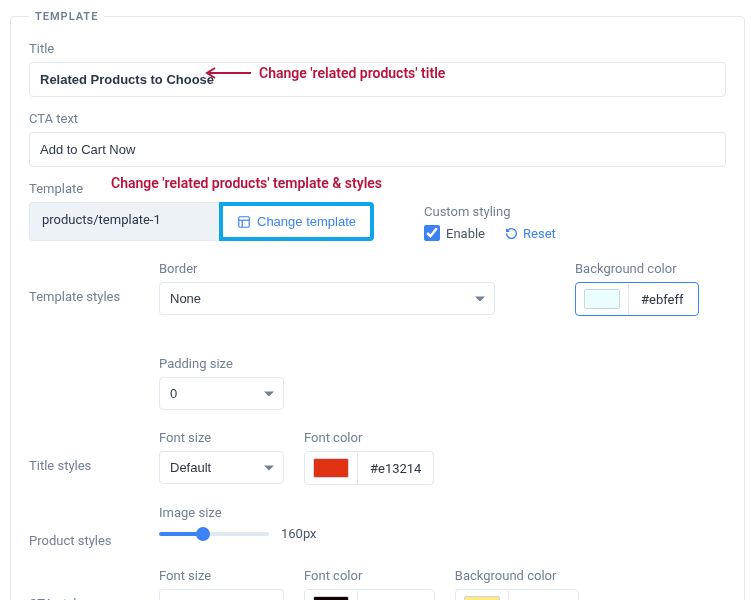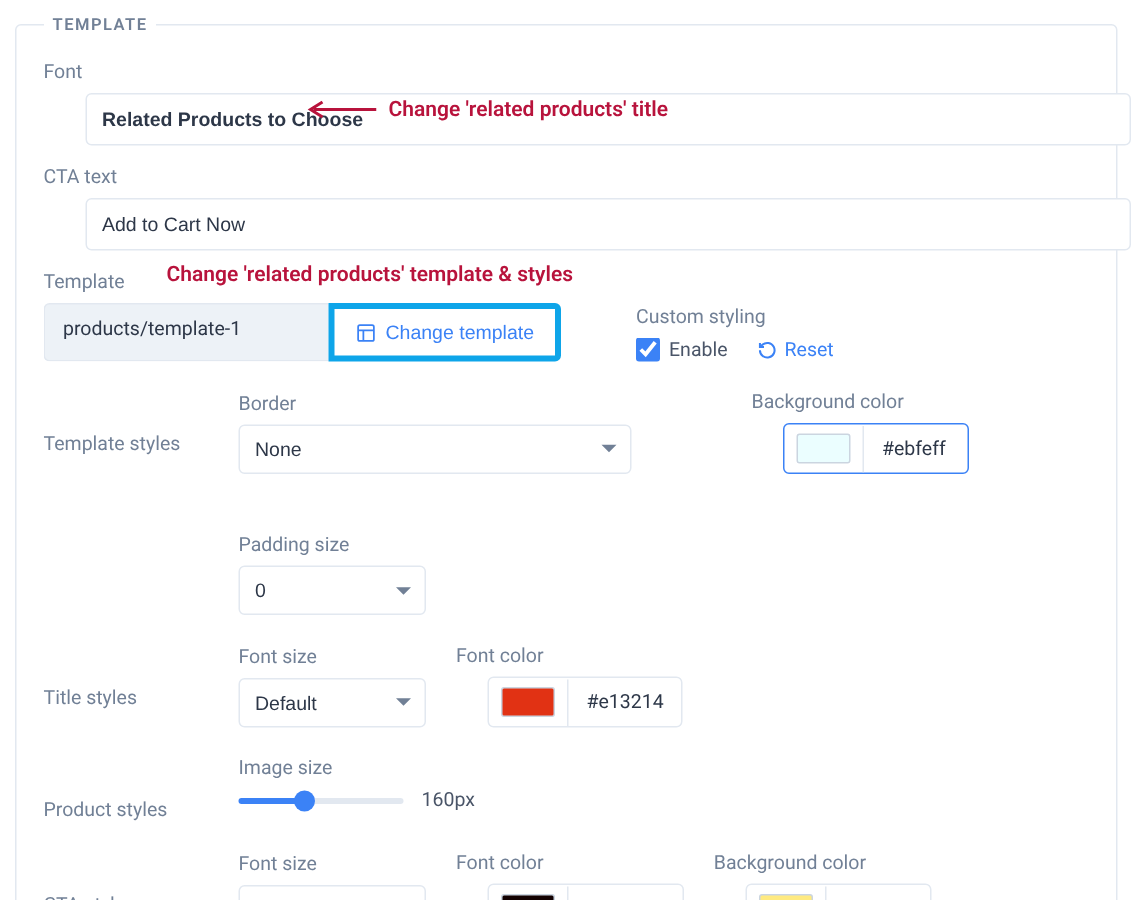--- a/index.html
+++ b/index.html
@@ -1,60 +1,60 @@
 <!DOCTYPE html>
 <html><head>
 <meta charset="utf-8">
 <style>
 * { box-sizing: border-box; margin: 0; padding: 0; }
 body { font-family: -apple-system, BlinkMacSystemFont, "Segoe UI", Roboto, sans-serif; font-size: 13px; color: #4a5568; background: #fff; padding: 10px; }
 fieldset.template-box { border: 1px solid #e2e8f0; border-radius: 4px; padding: 18px; position: relative; }
 fieldset.template-box > legend { font-size: 11px; letter-spacing: 1px; color: #718096; padding: 0 6px; font-weight: 600; }
 .field-group { margin-bottom: 14px; }
 .field-label { color: #718096; font-size: 13px; margin-bottom: 6px; display: block; }
-.text-input { width: 100%; border: 1px solid #e2e8f0; border-radius: 4px; padding: 9px 10px; font-size: 13px; color: #2d3748; font-weight: 600; background: #fff; margin-left: 28px; }
+.text-input { width: 100%; border: 1px solid #e2e8f0; border-radius: 4px; padding: 9px 10px; font-size: 13px; color: #2d3748; font-weight: 600; background: #fff; }
 .row { display: flex; gap: 18px; align-items: flex-end; }
 .template-selector { display: flex; gap: 0; align-items: stretch; }
 .template-selector .selected { background: #edf2f7; padding: 9px 12px; border-radius: 4px 0 0 4px; font-size: 13px; color: #2d3748; min-width: 190px; border: 1px solid #e2e8f0; border-right: none; }
 .change-btn { border: 4px solid #0ea5e9; color: #3b82f6; background: #fff; padding: 8px 14px; border-radius: 0 4px 4px 0; font-size: 13px; cursor: pointer; display: inline-flex; align-items: center; gap: 6px; font-weight: 500; }
 .change-btn svg { width: 14px; height: 14px; }
 .custom-styling-row { display: flex; align-items: center; gap: 20px; }
 .enable-wrap { display: flex; align-items: center; gap: 6px; }
 .checkbox { width: 16px; height: 16px; accent-color: #3b82f6; }
 .reset-link { color: #3b82f6; display: inline-flex; align-items: center; gap: 5px; cursor: pointer; font-size: 13px; }
 .reset-link svg { width: 13px; height: 13px; }
 .styles-row { display: flex; align-items: flex-start; gap: 20px; margin-top: 20px; }
 .styles-row .row-label { width: 110px; padding-top: 28px; color: #718096; font-size: 13px; flex-shrink: 0; }
-.styles-row .controls { display: flex; gap: 20px; flex: 1; flex-wrap: wrap; align-items: center; }
+.styles-row .controls { display: flex; gap: 20px; flex: 1; flex-wrap: wrap; }
 .control-col { display: flex; flex-direction: column; gap: 6px; }
 .control-col .small-label { color: #718096; font-size: 13px; }
 .select { border: 1px solid #e2e8f0; border-radius: 4px; padding: 8px 30px 8px 10px; font-size: 13px; background: #fff; color: #2d3748; appearance: none; position: relative; }
 .select-wrap { position: relative; display: inline-block; }
 .select-wrap::after { content: ""; position: absolute; right: 10px; top: 50%; width: 0; height: 0; border-left: 5px solid transparent; border-right: 5px solid transparent; border-top: 5px solid #718096; transform: translateY(-50%); pointer-events: none; }
-.color-control { display: flex; align-items: center; border: 1px solid #e2e8f0; border-radius: 4px; overflow: hidden; margin-left: 21px; }
+.color-control { display: flex; align-items: center; border: 1px solid #e2e8f0; border-radius: 4px; overflow: hidden; }
 .color-control.active-border { border-color: #3b82f6; }
 .color-swatch { width: 36px; height: 20px; margin: 6px 8px; border: 1px solid #cbd5e0; border-radius: 2px; flex-shrink: 0; }
 .color-hex { padding: 8px 12px 8px 0; font-size: 13px; color: #2d3748; min-width: 70px; border-left: 1px solid #e2e8f0; padding-left: 12px; }
 .slider-wrap { display: flex; align-items: center; gap: 12px; }
 .slider-track { width: 110px; height: 4px; background: linear-gradient(to right, #3b82f6 0 40%, #e2e8f0 40% 100%); border-radius: 2px; position: relative; }
 .slider-thumb { position: absolute; left: 40%; top: 50%; width: 14px; height: 14px; background: #3b82f6; border-radius: 50%; transform: translate(-50%, -50%); cursor: grab; }
 .slider-value { font-size: 13px; color: #4a5568; }
 .annotation { position: absolute; color: #b8133c; font-weight: 600; font-size: 14px; display: flex; align-items: center; gap: 8px; pointer-events: none; }
 .annotation svg { stroke: #b8133c; }
 .w-125 { width: 125px; }
-.w-295 { width: 262px; }
+.w-295 { width: 336px; }
 </style>
 </head>
 <body>
 
 <fieldset class="template-box">
   <legend>TEMPLATE</legend>
 
   <div class="field-group">
-    <label class="field-label">Font</label>
+    <label class="field-label">Title</label>
     <input class="text-input" type="text" value="Related Products to Choose" style="">
   </div>
 
   <div class="annotation" style="top:42px; left:190px;">
     <svg width="50" height="12" viewBox="0 0 50 12">
         <line x1="50" y1="6" x2="8" y2="6" stroke-width="2"></line>
         <polyline points="14,1 6,6 14,11" fill="none" stroke-width="2"></polyline>
       </svg>
     <span>Change 'related products' title</span>
   </div>

